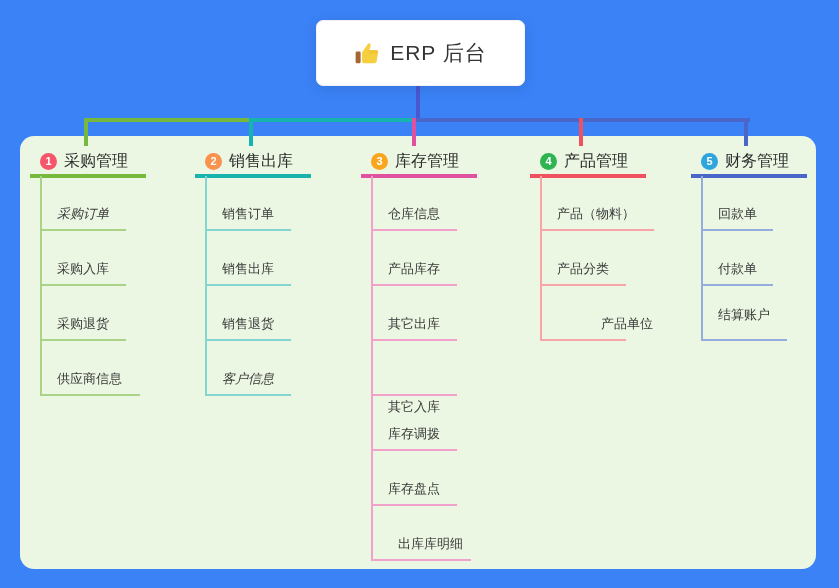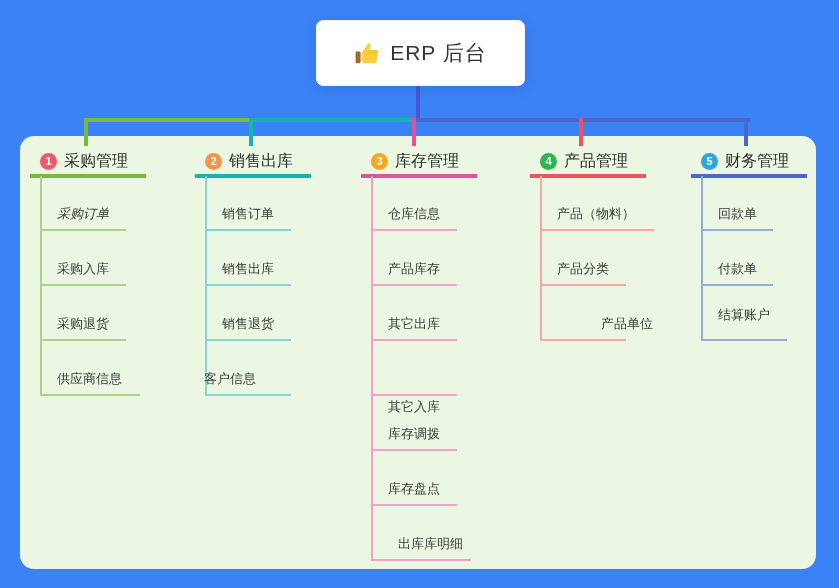--- a/index.html
+++ b/index.html
@@ -104,21 +104,21 @@
       <div class="item-label" style="left: 57px; top: 258px;">采购入库</div>
       <div class="item-label" style="left: 57px; top: 313px;">采购退货</div>
       <div class="item-label" style="left: 57px; top: 368px;">供应商信息</div>
       <div class="branch-header" style="left: 205px; top: 148px;">
         <span class="badge" style="background: rgb(248, 146, 77);">2</span>
         <span class="branch-label">销售出库</span>
       </div>
       <div class="item-label" style="left: 222px; top: 203px;">销售订单</div>
       <div class="item-label" style="left: 222px; top: 258px;">销售出库</div>
       <div class="item-label" style="left: 222px; top: 313px;">销售退货</div>
-      <div class="item-label" style="left: 204px; top: 368px;">客户信息</div>
+      <div class="item-label" style="left: 222px; top: 368px; font-style: italic;">客户信息</div>
       <div class="branch-header" style="left: 371px; top: 148px;">
         <span class="badge" style="background: rgb(249, 166, 30);">3</span>
         <span class="branch-label">库存管理</span>
       </div>
       <div class="item-label" style="left: 388px; top: 203px; font-family: Liberation Serif, serif;">仓库信息</div>
       <div class="item-label" style="left: 388px; top: 258px;">产品库存</div>
       <div class="item-label" style="left: 388px; top: 313px;">其它出库</div>
       <div class="item-label" style="left: 388px; top: 368px; margin-top: 28px;">其它入库</div>
       <div class="item-label" style="left: 388px; top: 423px;">库存调拨</div>
       <div class="item-label" style="left: 388px; top: 478px;">库存盘点</div>

